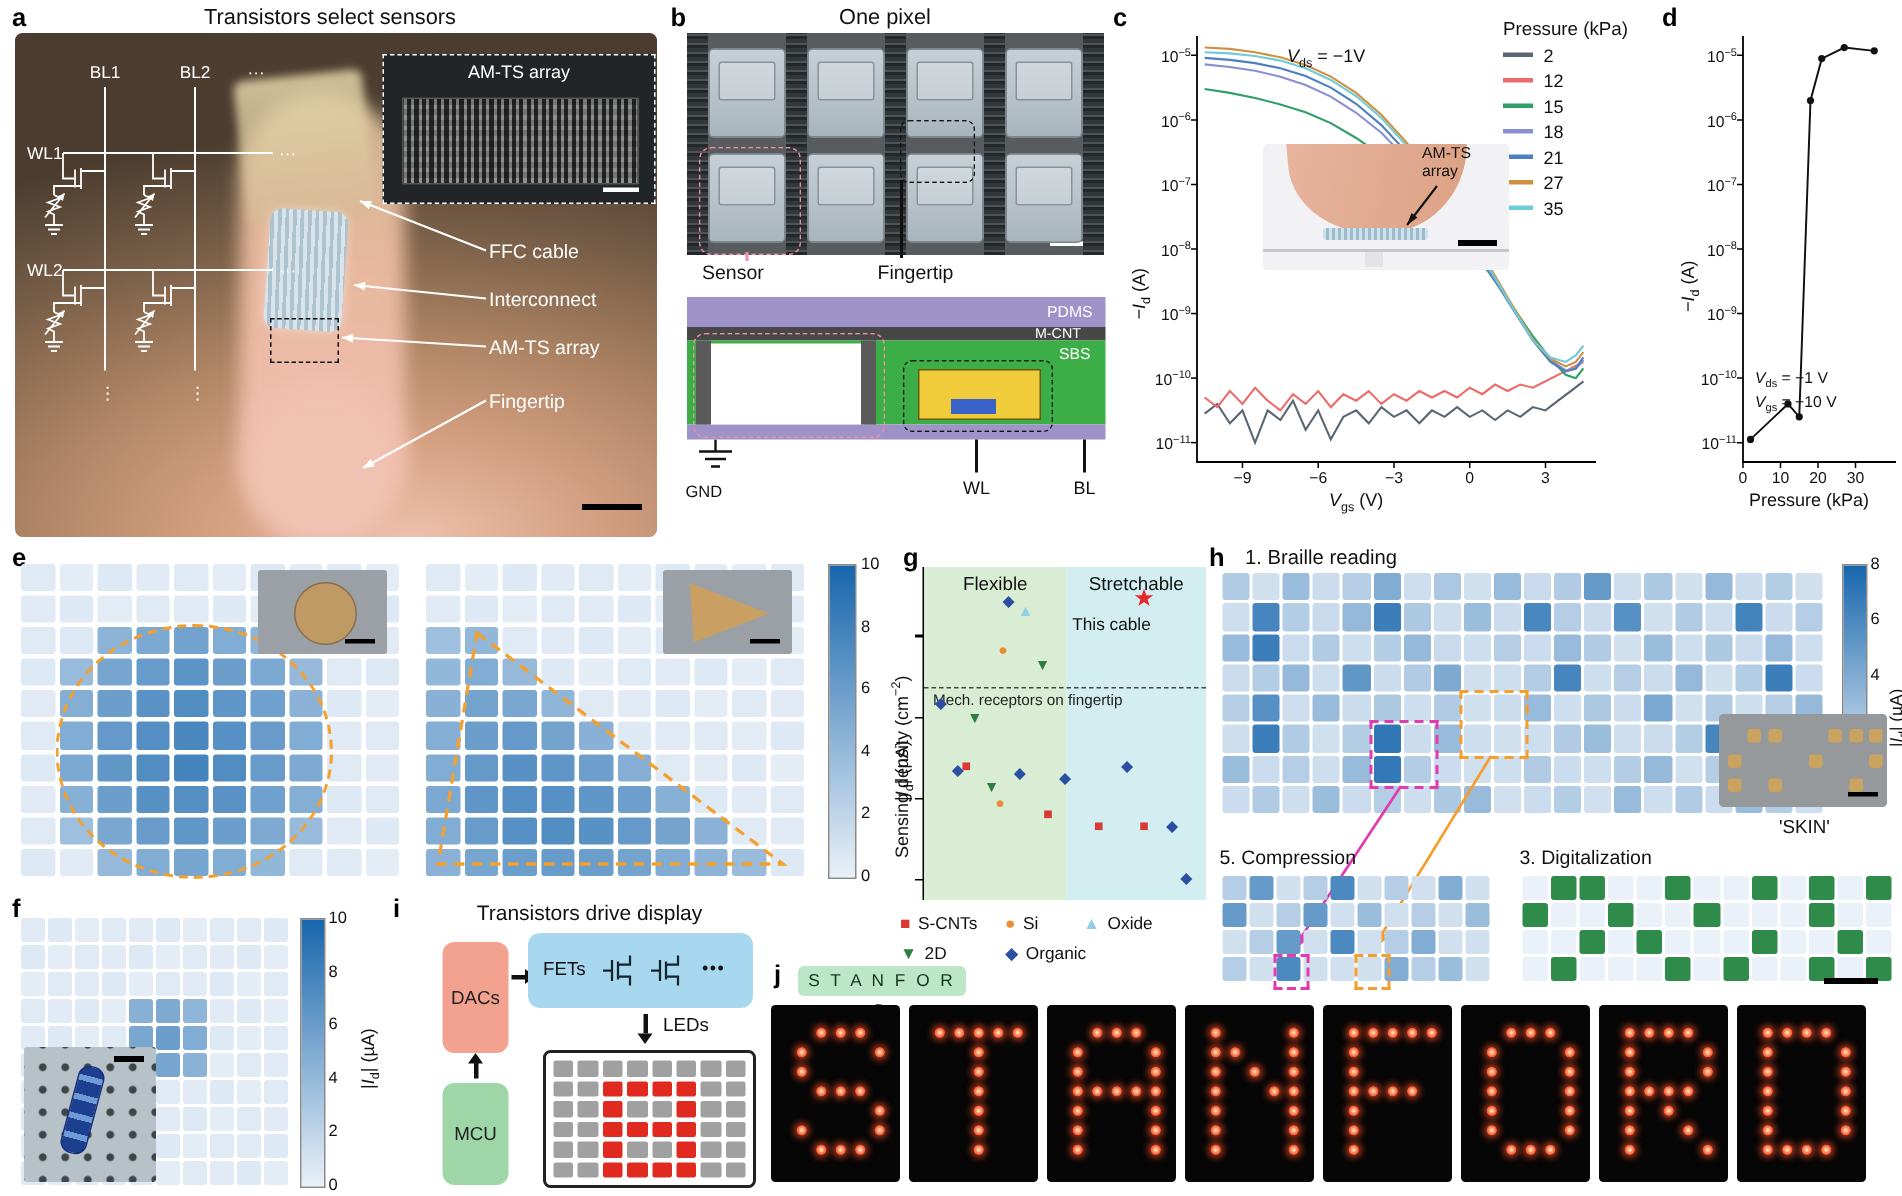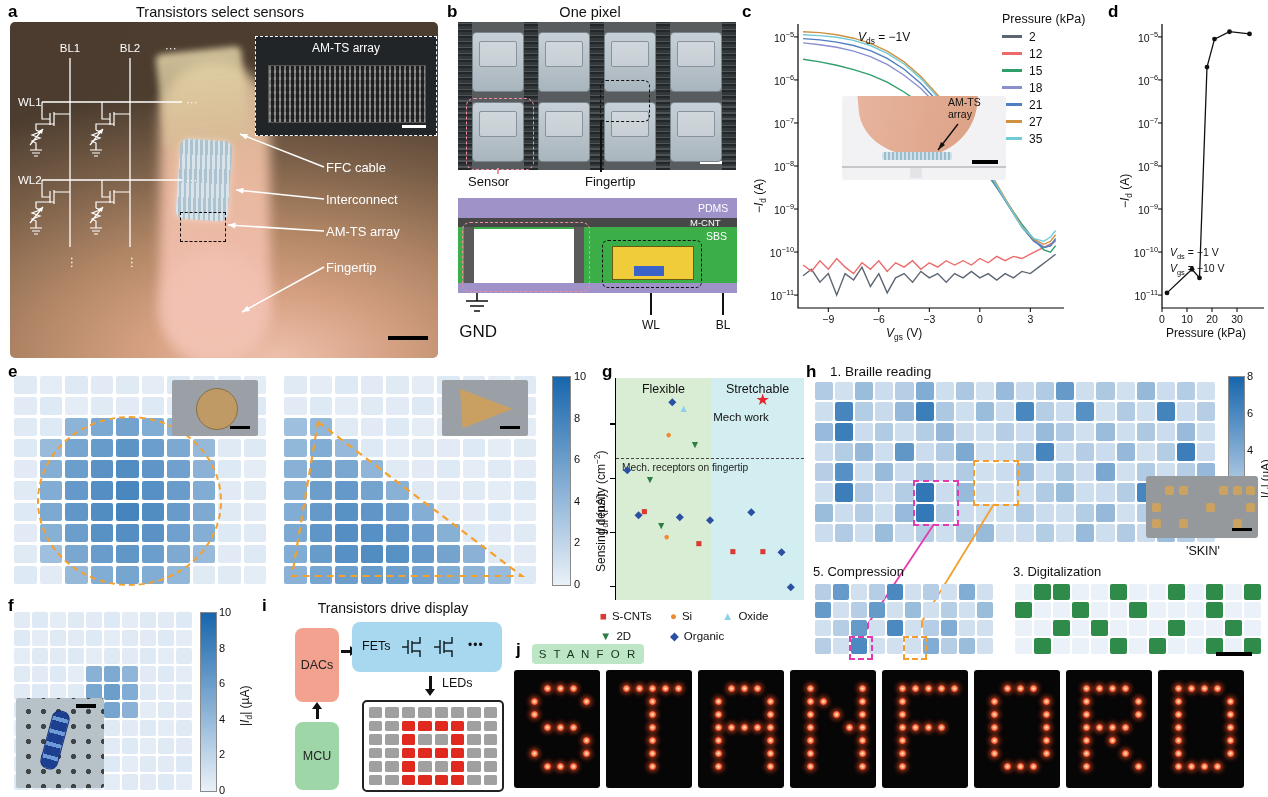--- a/index.html
+++ b/index.html
@@ -184,21 +184,21 @@
   <div class="dash-black" style="left:602px;top:240px;width:98px;height:46px"></div>
   <div class="dash-pink" style="left:462px;top:222px;width:126px;height:68px"></div>
   <div class="lay-label" style="left:698px;top:202px">PDMS</div>
   <div class="lay-label" style="left:690px;top:217px;font-size:9.5px">M-CNT</div>
   <div class="lay-label" style="left:706px;top:230px">SBS</div>
   <svg class="abs" style="left:462px;top:293px" width="30" height="30">
     <path d="M15,0 V8 M4,8 H26 M8,13 H22 M12,18 H18" stroke="#111" stroke-width="1.6" fill="none"></path>
   </svg>
   <div class="abs" style="left:650px;top:293px;width:2px;height:22px;background:#111"></div>
   <div class="abs" style="left:722px;top:293px;width:2px;height:22px;background:#111"></div>
-  <div class="abs" style="left:457px;top:322px;width:40px;text-align:right;font-size:17px">GND</div>
+  <div class="abs" style="left:457px;top:322px;width:40px;text-align:left;font-size:11px">GND</div>
   <div class="abs" style="left:638px;top:318px;width:26px;text-align:center;font-size:12px">WL</div>
   <div class="abs" style="left:710px;top:318px;width:26px;text-align:center;font-size:12px">BL</div>
 
   <div class="plabel" style="left:742px;top:2px">c</div>
   <div id="panel-c">
     <svg id="c-svg" width="345" height="335">
         <path d="M46,16 L46,300 L312,300" stroke="#000" stroke-width="1.2" fill="none"></path>
         <line x1="42" y1="28.9090909090909" x2="46" y2="28.9090909090909" stroke="#000" stroke-width="1"></line>
         <line x1="42" y1="71.93939393939394" x2="46" y2="71.93939393939394" stroke="#000" stroke-width="1"></line>
         <line x1="42" y1="114.96969696969695" x2="46" y2="114.96969696969695" stroke="#000" stroke-width="1"></line>
@@ -647,21 +647,21 @@
   <div class="vlabel" style="left:592px;top:572px;font-size:12px">Sensing density (cm<sup>−2</sup>)</div>
   <div id="g-plot">
     <div class="g-region" id="g-region-flex" style="left: 0px; width: 95px; background: rgb(216, 237, 211);">
       <div class="g-region-title">Flexible</div>
     </div>
     <div class="g-region" id="g-region-stretch" style="left: 95px; width: 93px; background: rgb(210, 238, 240);">
       <div class="g-region-title">Stretchable</div>
     </div>
     <div id="g-threshold" style="top: 79.6218px;"></div>
     <div id="g-threshold-label" class="abs" style="left: 6px; font-size: 10.2px; color: rgb(34, 34, 34); white-space: nowrap; top: 83.6218px;">Mech. receptors on fingertip</div>
-    <div class="abs" style="left:85px;top:33px;width:80px;text-align:center;font-size:11.5px">Mech work</div>
+    <div class="abs" style="left:85px;top:33px;width:80px;text-align:center;font-size:11.5px">This cable</div>
   <div class="g-tick" style="top: 208.29px;"></div>
       <div class="g-tick" style="top: 154.023px;"></div>
       <div class="g-tick" style="top: 99.755px;"></div>
       <div class="g-tick" style="top: 45.4874px;"></div>
       <span class="g-marker" style="color: rgb(43, 79, 162); font-size: 10.5px; left: 11.28px; top: 90.6989px;">◆</span>
       <span class="g-marker" style="color: rgb(43, 79, 162); font-size: 10.5px; left: 22.56px; top: 135.94px;">◆</span>
       <span class="g-marker" style="color: rgb(43, 79, 162); font-size: 10.5px; left: 56.4px; top: 23.4677px;">◆</span>
       <span class="g-marker" style="color: rgb(43, 79, 162); font-size: 10.5px; left: 63.92px; top: 138.186px;">◆</span>
       <span class="g-marker" style="color: rgb(43, 79, 162); font-size: 10.5px; left: 94px; top: 140.67px;">◆</span>
       <span class="g-marker" style="color: rgb(143, 208, 232); font-size: 10.5px; left: 67.68px; top: 29.6512px;">▲</span>

